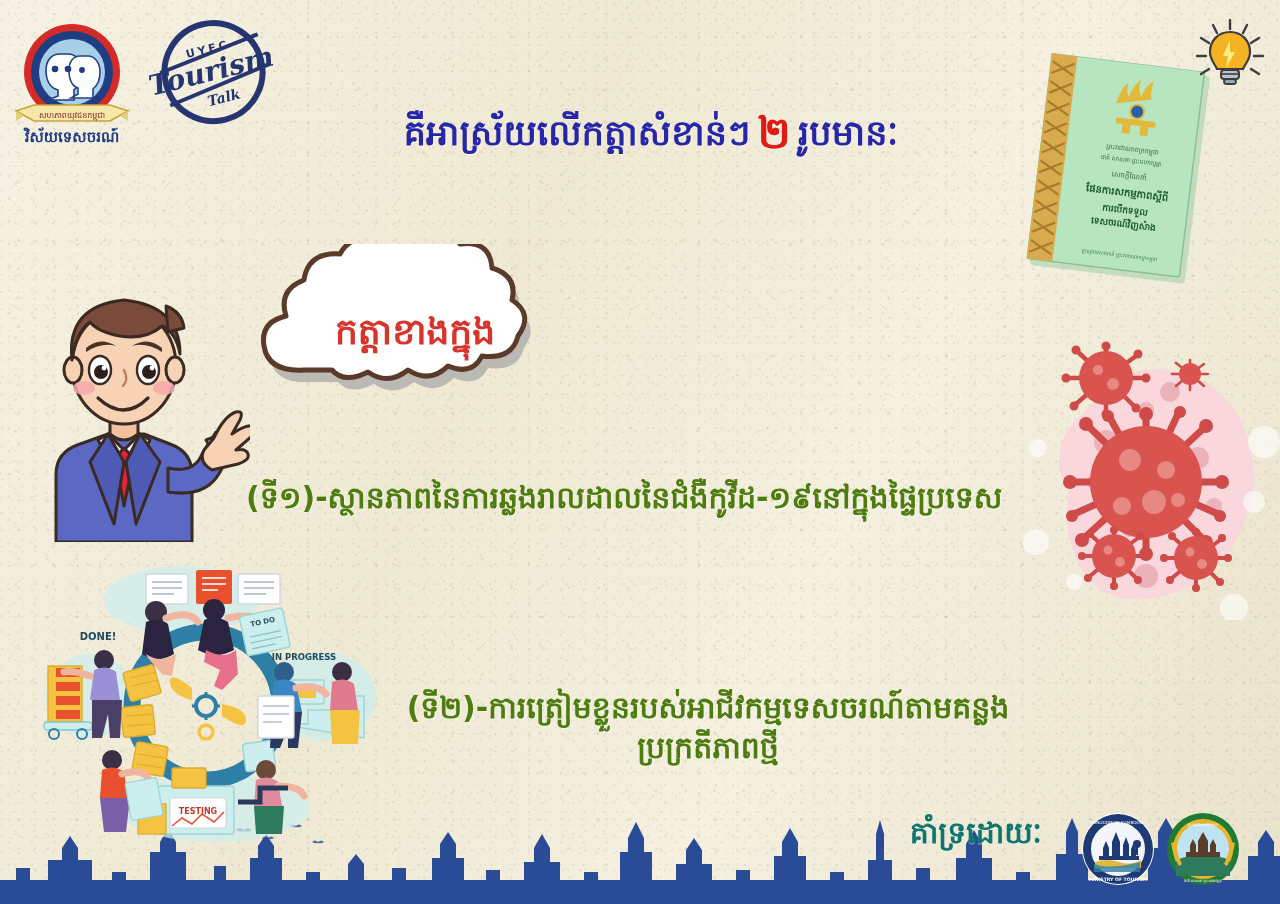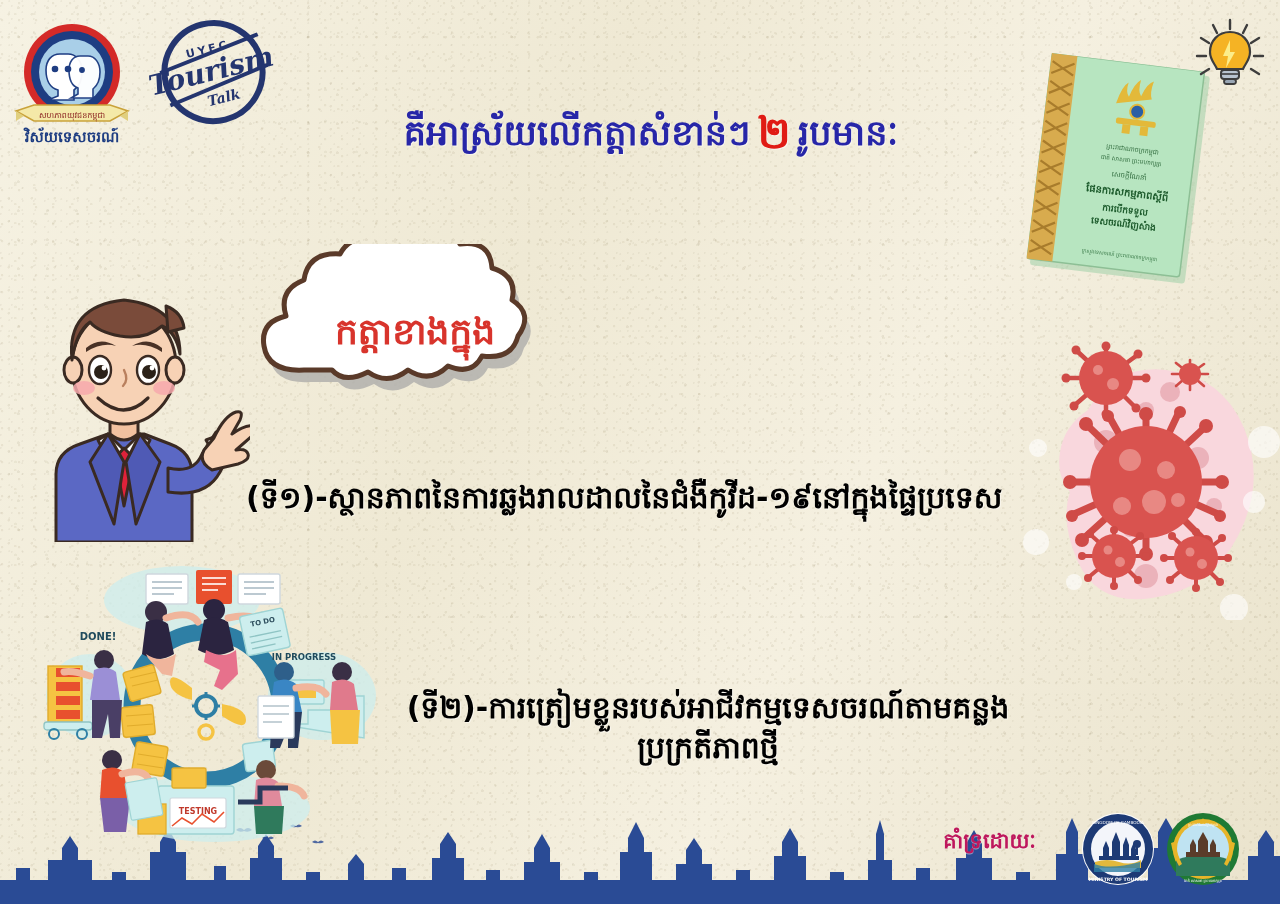--- a/index.html
+++ b/index.html
@@ -54,36 +54,36 @@
   .cloud-text{
     position:absolute;left:0;top:0;width:330px;height:200px;
     display:flex;align-items:center;justify-content:center;
     color:#d8342c;font-weight:bold;font-size:36px;
     text-shadow:0 1px 0 rgba(255,255,255,.7);
     padding-bottom:18px;box-sizing:border-box;
   }
 
   
   .green-item{
-    position:absolute;color:#000000;font-weight:bold;
+    position:absolute;color:#4d7c0f;font-weight:bold;
     text-shadow:1px 1px 0 rgba(255,255,255,.5);
     z-index:6;line-height:1.32;
   }
   #item1{left:246px;top:478px;font-size:30px;white-space:nowrap;}
   #item2{left:378px;top:688px;font-size:30px;text-align:center;width:660px;}
   #item2 .l2{display:block;}
 
   
   .skyline{position:absolute;left:0;bottom:0;width:1280px;height:96px;z-index:4;}
   .skyline svg{display:block;width:1280px;height:96px;}
 
   
   .credit{
-    position:absolute;right:244px;bottom:46px;z-index:9;
-    color:#be185d;font-weight:bold;font-size:21px;
+    position:absolute;right:238px;bottom:46px;z-index:9;
+    color:#0f766e;font-weight:bold;font-size:30px;
     text-shadow:0 1px 0 rgba(255,255,255,.45);
   }
   .emblem{position:absolute;bottom:18px;z-index:9;}
   #emblem-tourism{right:125px;width:74px;height:74px;}
   #emblem-national{right:40px;width:74px;height:74px;}
 
   
   #logo-uyfc{position:absolute;left:2px;top:14px;width:140px;height:142px;z-index:7;}
   #logo-stamp{position:absolute;left:146px;top:16px;width:136px;height:118px;z-index:7;}
 

